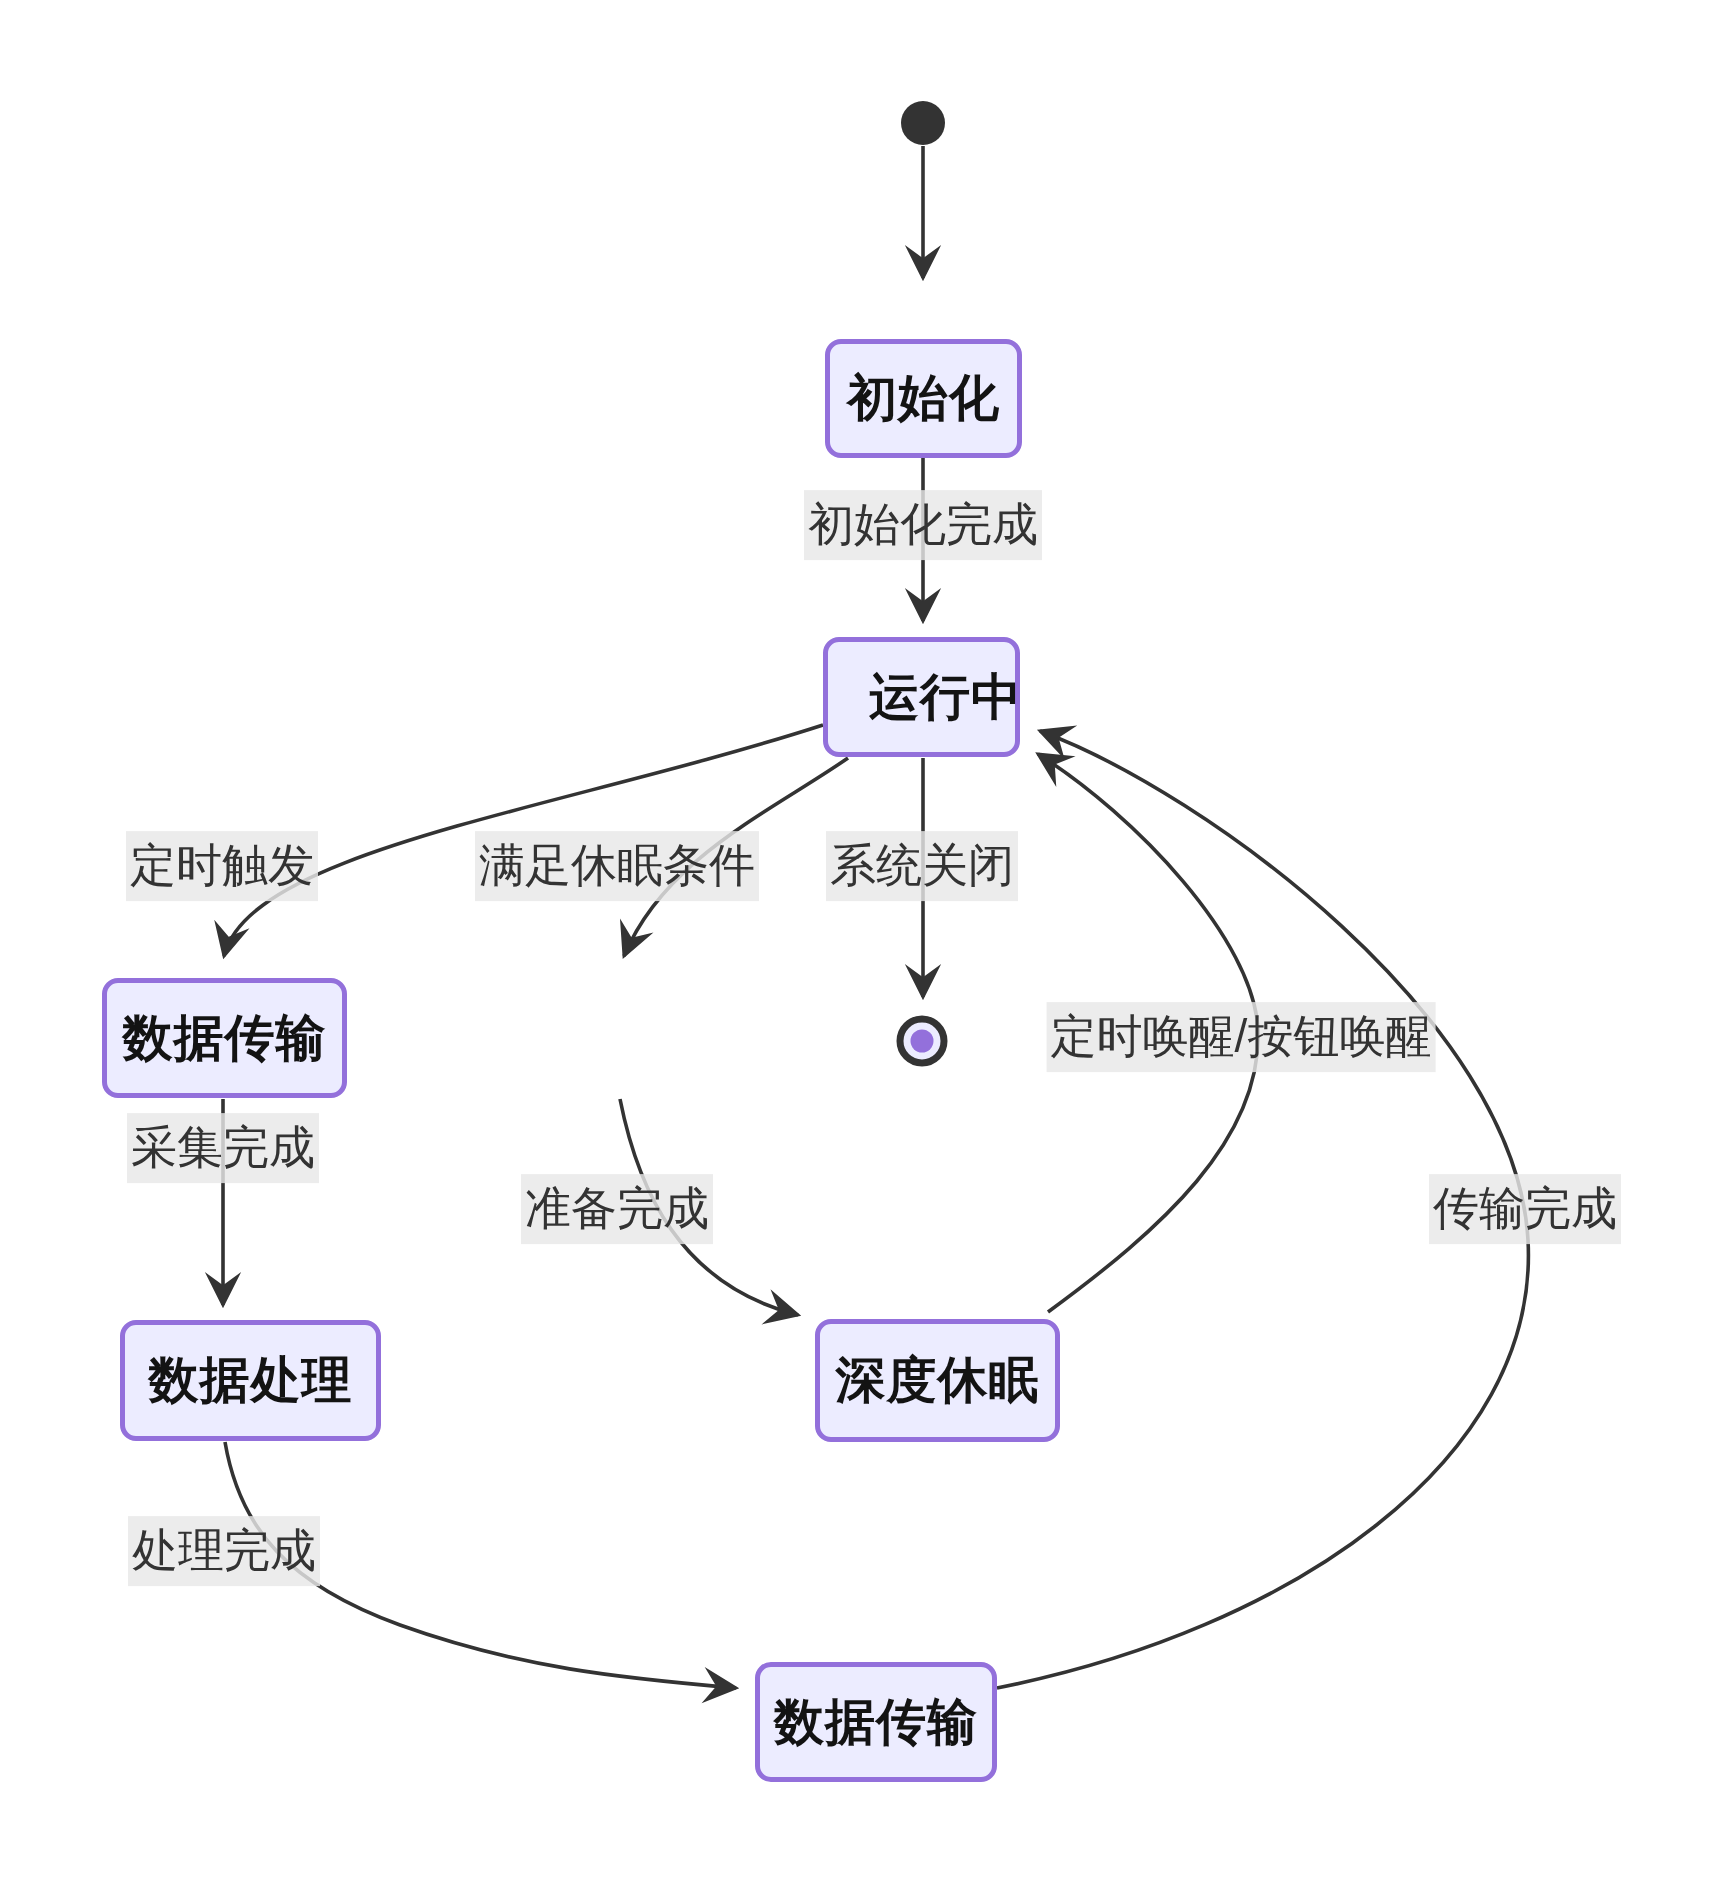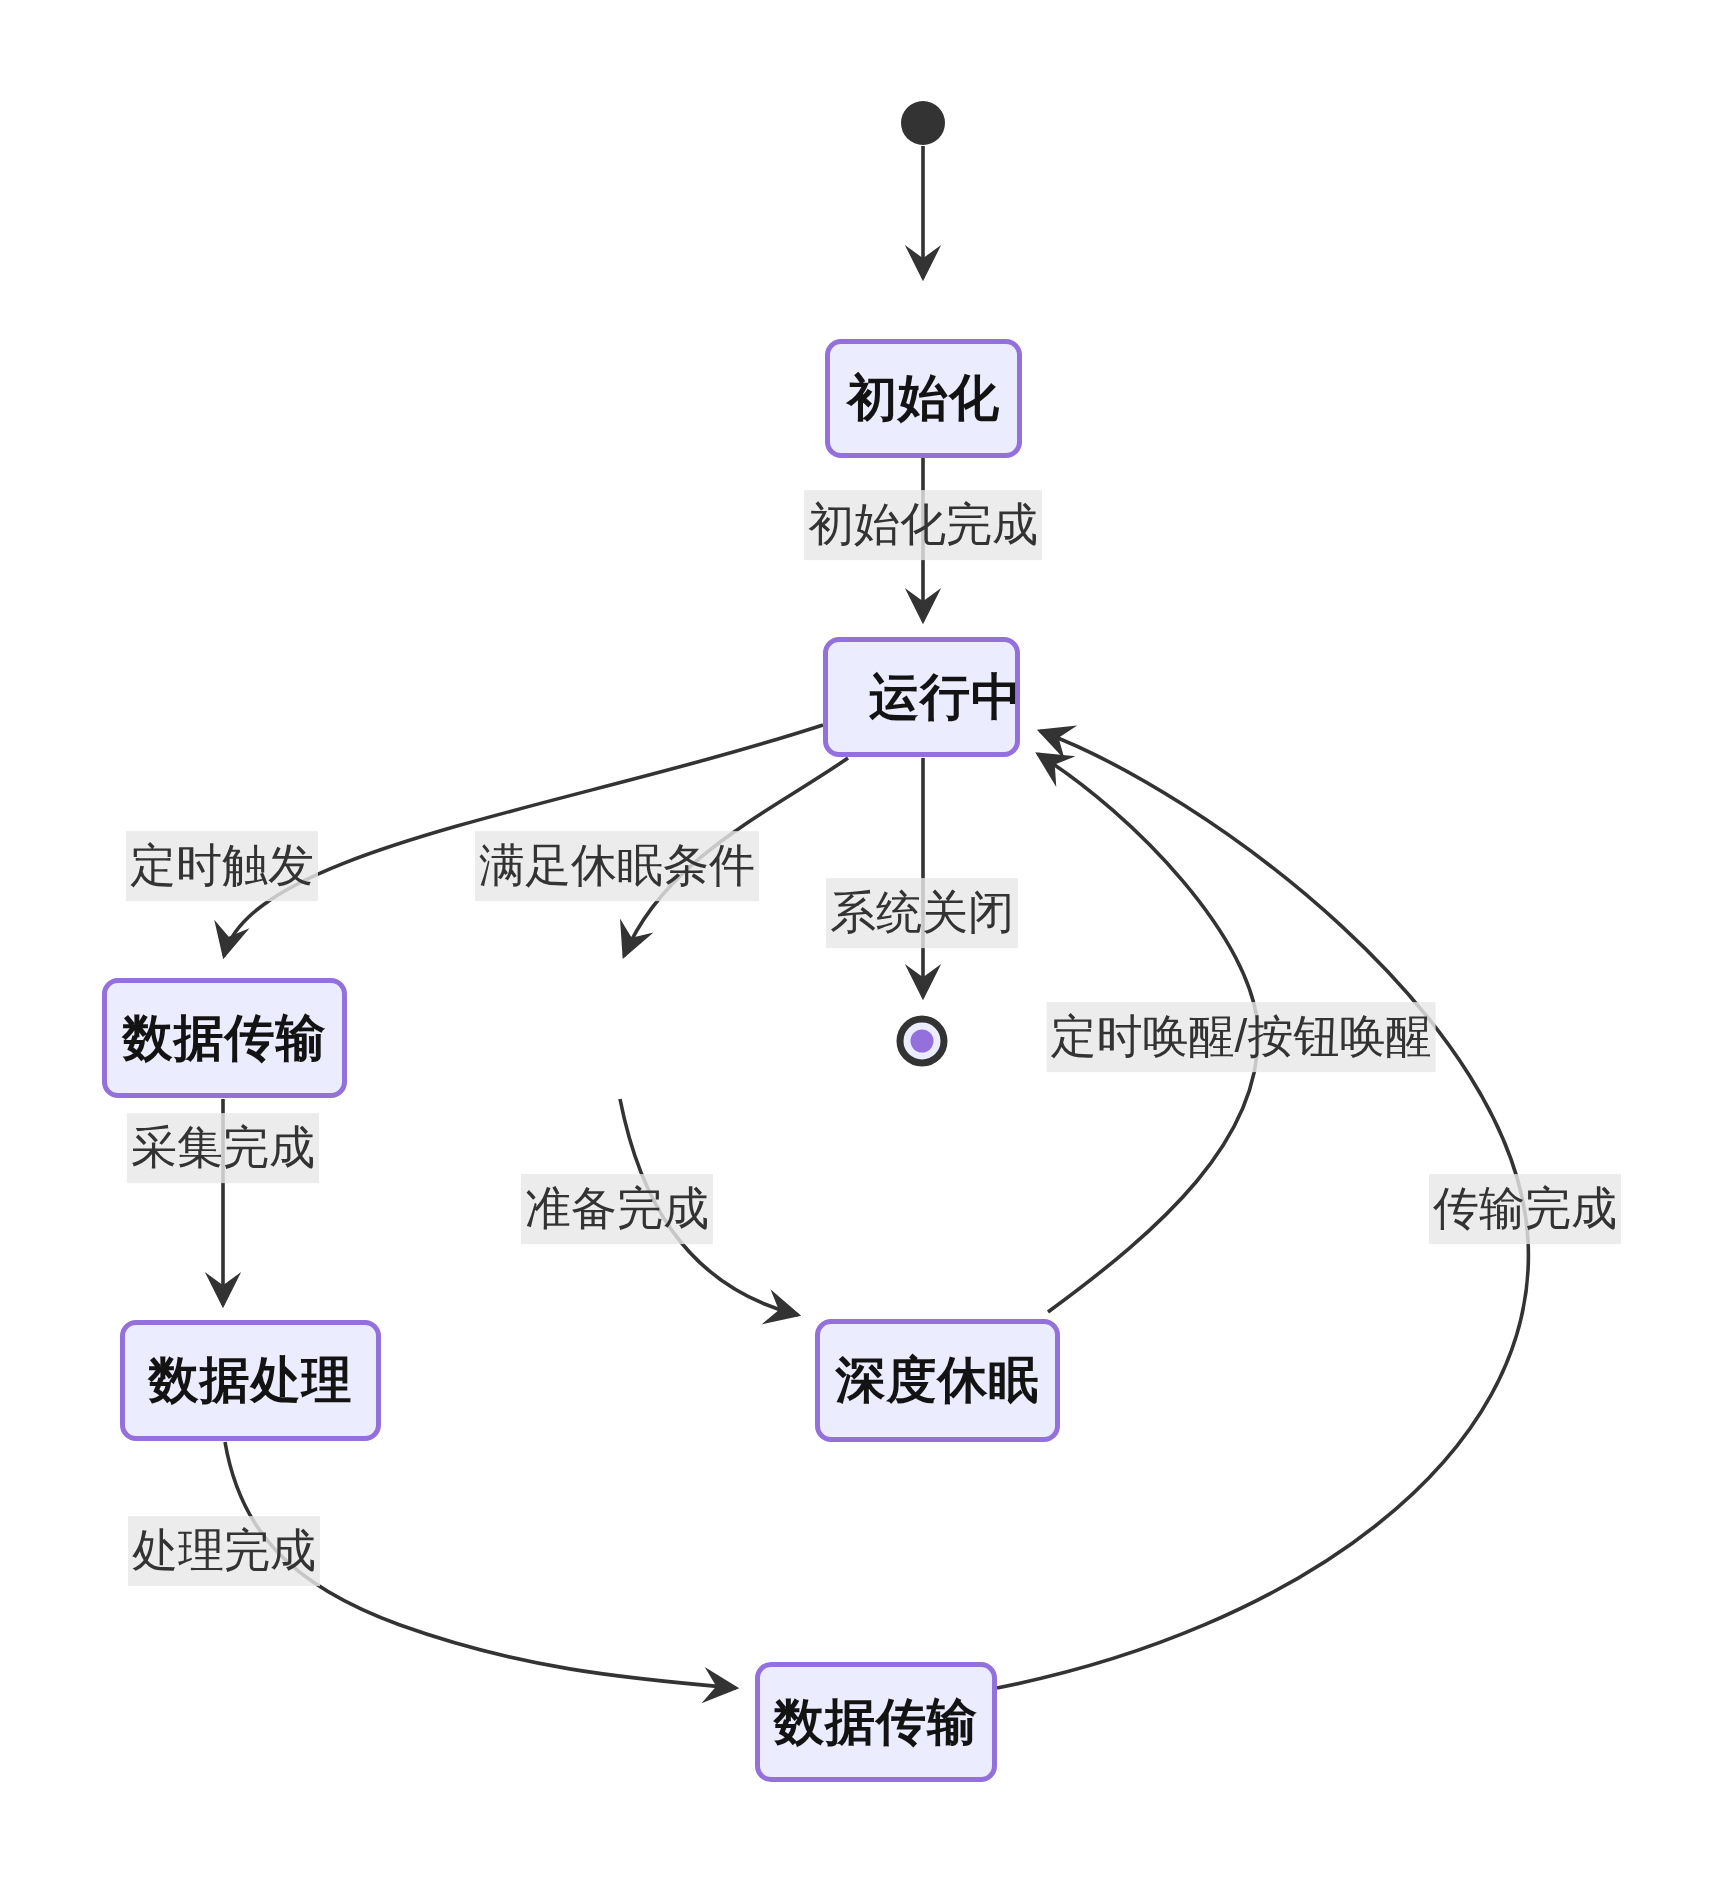--- a/index.html
+++ b/index.html
@@ -115,21 +115,21 @@
   <div class="state-node" style="left:755px; top:1662px; width:242px; height:120px;">
     <span>数据传输</span>
   </div>
 
   <div class="edge-label" style="left:923px; top:525px;">初始化完成</div>
 
   <div class="edge-label" style="left:222px; top:866px;">定时触发</div>
 
   <div class="edge-label" style="left:617px; top:866px;">满足休眠条件</div>
 
-  <div class="edge-label" style="left:922px; top:866px;margin-top:47px;">系统关闭</div>
+  <div class="edge-label" style="left:922px; top:866px;">系统关闭</div>
 
   <div class="edge-label" style="left:1241px; top:1037px;">定时唤醒/按钮唤醒</div>
 
   <div class="edge-label" style="left:223px; top:1148px;">采集完成</div>
 
   <div class="edge-label" style="left:617px; top:1209px;">准备完成</div>
 
   <div class="edge-label" style="left:224px; top:1551px;">处理完成</div>
 
   <div class="edge-label" style="left:1525px; top:1209px;">传输完成</div>

